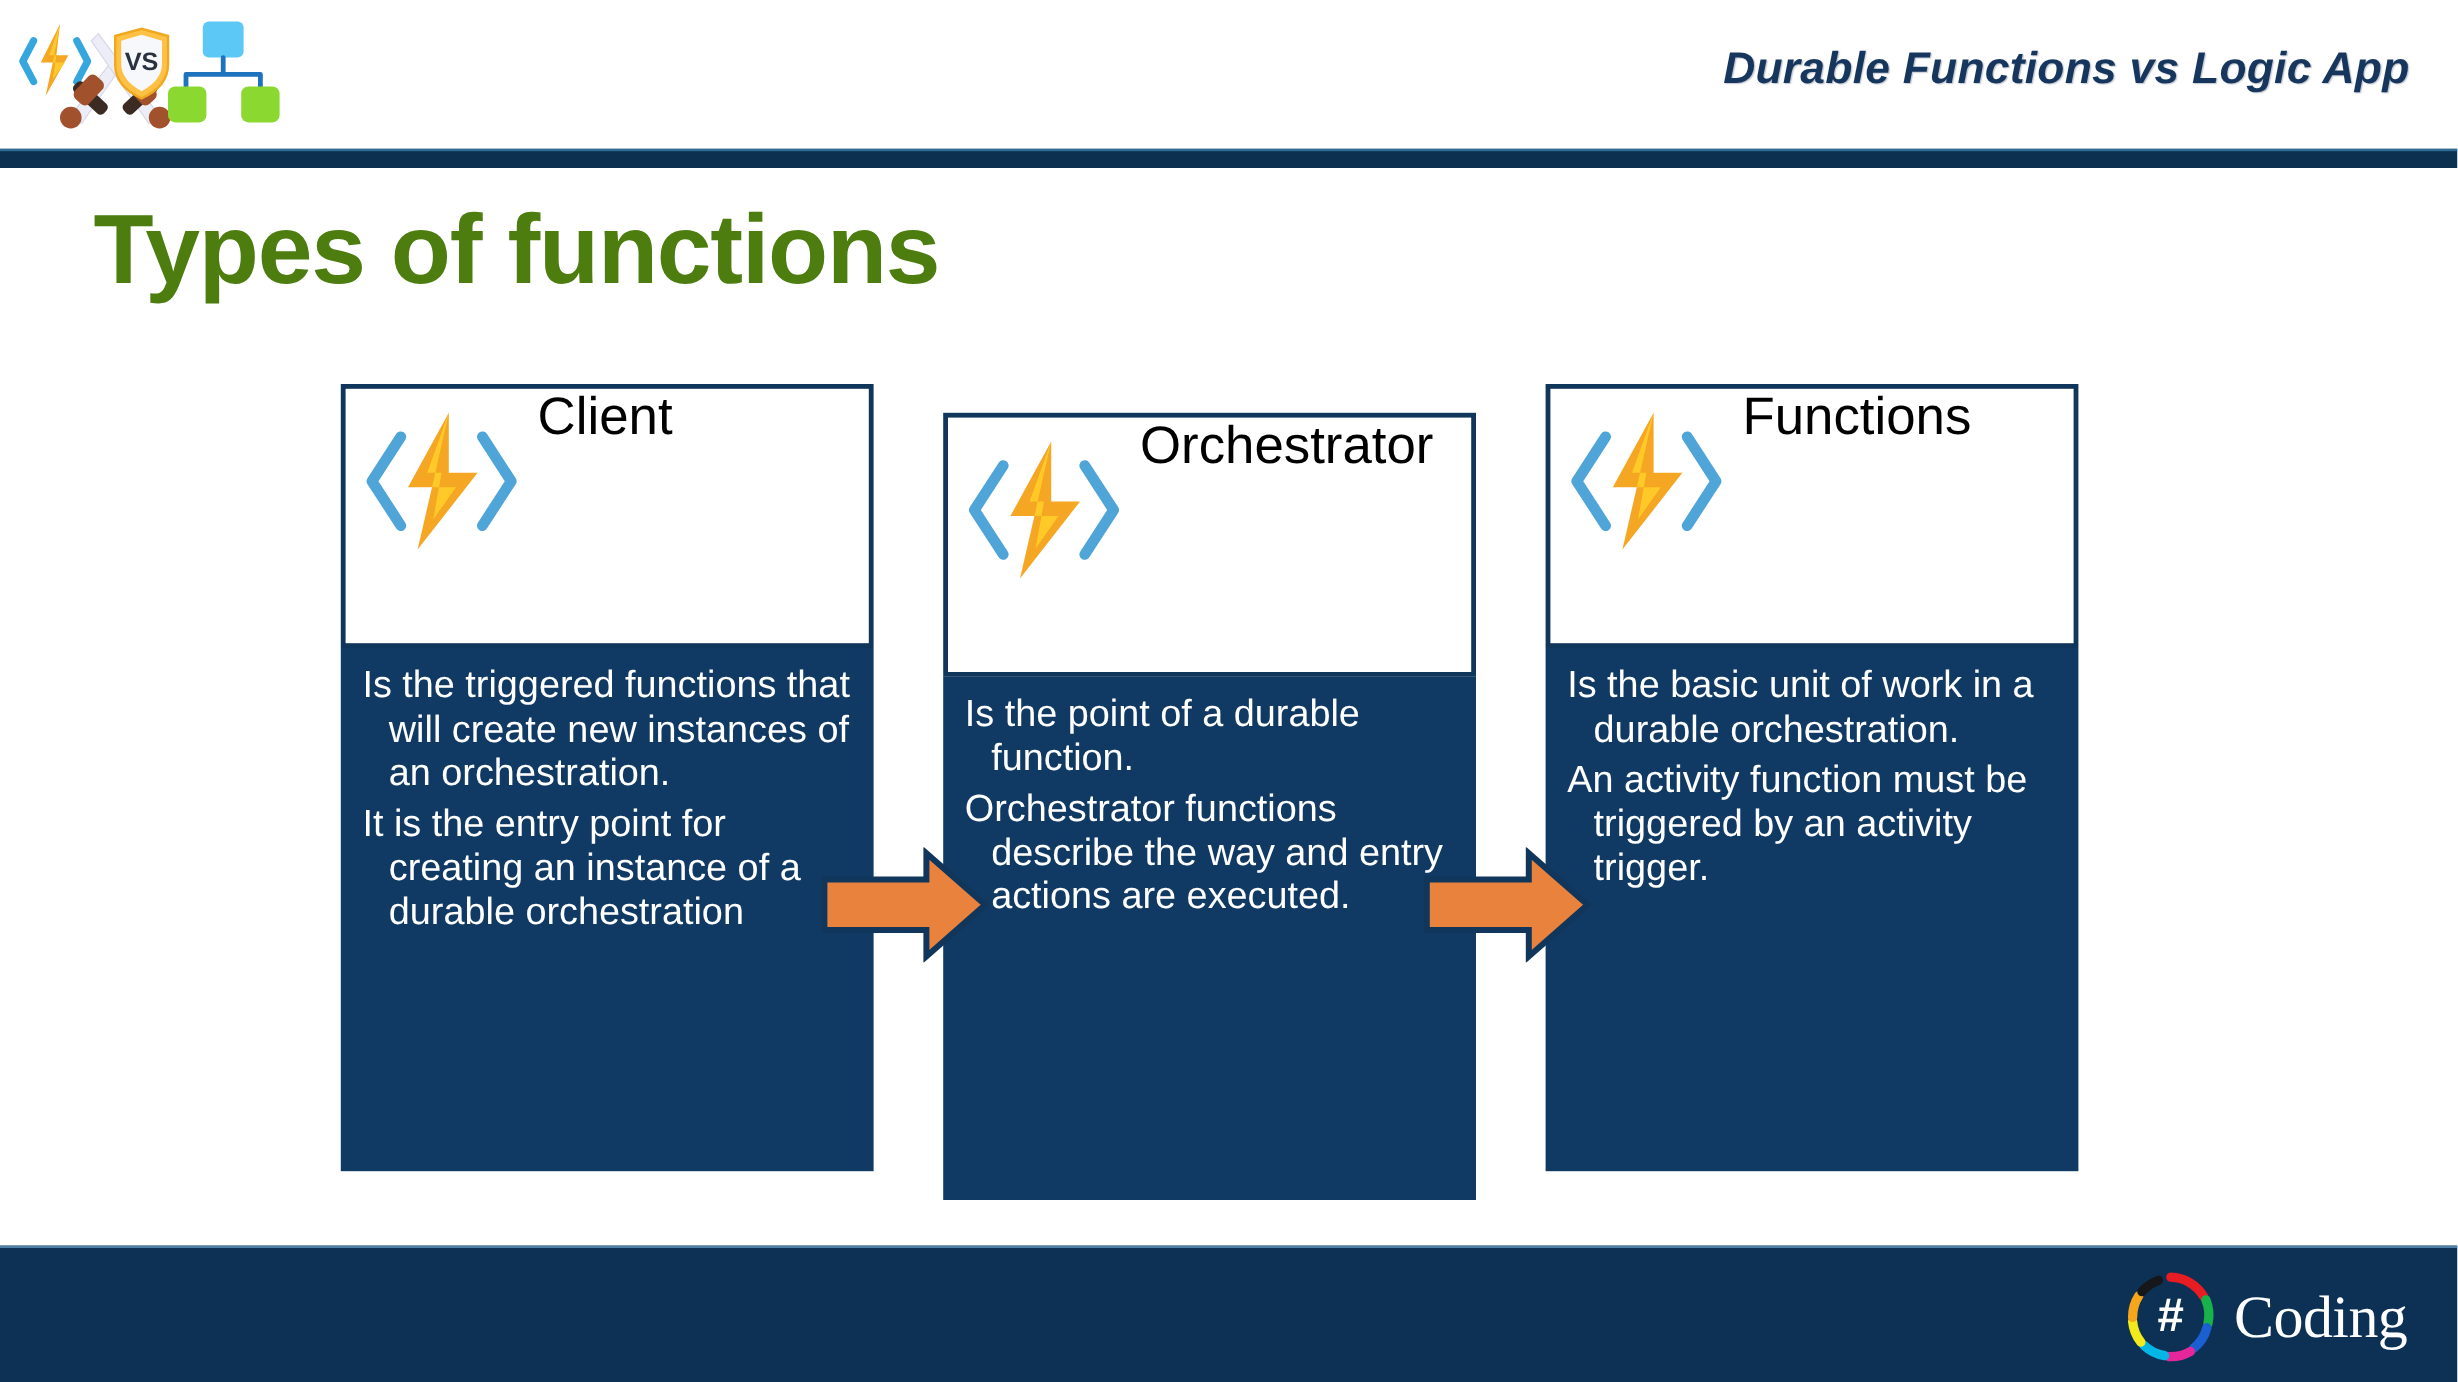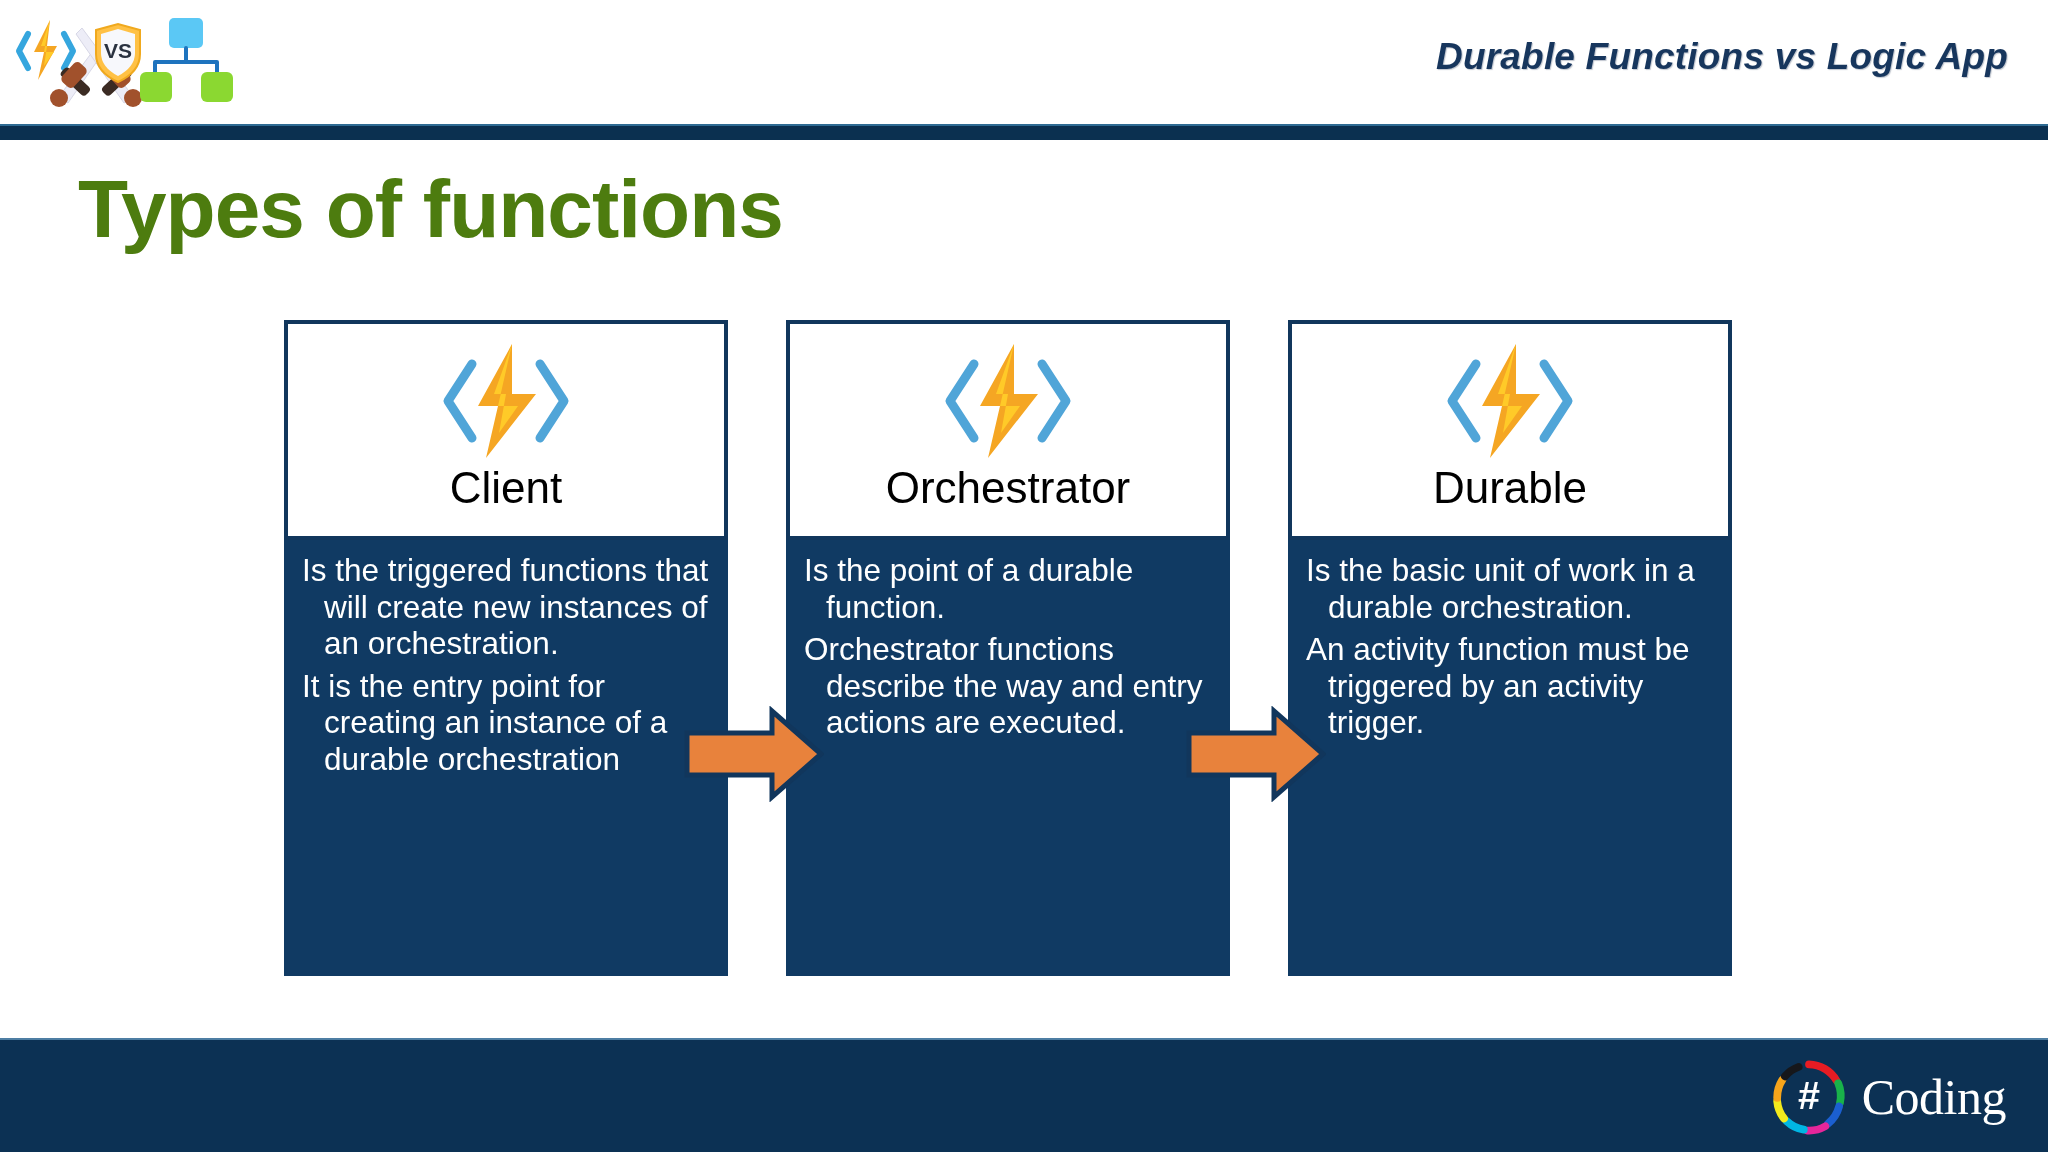--- a/index.html
+++ b/index.html
@@ -74,34 +74,34 @@
     width: 2048px;
     height: 660px;
   }
   .card {
     position: absolute;
     top: 0;
     width: 444px;
     height: 656px;
   }
   .card-1 { left: 284px; }
-  .card-2 { left: 786px; }
+  .card-2 { left: 786px; margin-top: 24px; }
   .card-3 { left: 1288px; }
 
   .card-head {
     position: absolute;
     left: 0; top: 0;
     width: 444px;
     height: 220px;
     box-sizing: border-box;
     background: #FFFFFF;
     border: 4px solid #11365C;
     display: flex;
-    flex-direction: column;
-    align-items: center;
+    flex-direction: row;
+    align-items: flex-start;
     justify-content: flex-start;
   }
   .card-icon {
     margin-top: 14px;
     width: 160px;
     height: 126px;
   }
   .card-label {
     font-size: 44px;
     color: #000000;
@@ -258,21 +258,21 @@
     <div class="card card-3">
       <div class="card-head">
         <div class="card-icon">
           <svg viewBox="0 0 160 126" width="160" height="126">
             <path d="M46 26 L22 63 L46 100" fill="none" stroke="#50A5D8" stroke-width="9" stroke-linecap="round" stroke-linejoin="round"></path>
             <path d="M114 26 L138 63 L114 100" fill="none" stroke="#50A5D8" stroke-width="9" stroke-linecap="round" stroke-linejoin="round"></path>
             <path d="M86 6 L52 68 L72 68 L60 120 L110 56 L86 56 Z" fill="#F5A623"></path>
             <path d="M86 6 L68 56 L80 56 L73 95 L92 68 L72 68 Z" fill="#FFCA28"></path>
           </svg>
         </div>
-        <div class="card-label">Durable</div>
+        <div class="card-label">Functions</div>
       </div>
       <div class="card-body">
         <p>Is the basic unit of work in a durable orchestration.</p>
         <p>An activity function must be triggered by an activity trigger.</p>
       </div>
     </div>
 
     <div class="arrow arrow-1">
       <svg viewBox="0 0 140 96" width="140" height="96">
         <path d="M3 27 L88 27 L88 5 L137 48 L88 91 L88 69 L3 69 Z" fill="#E8823C" stroke="#11365C" stroke-width="5" stroke-linejoin="miter"></path>

